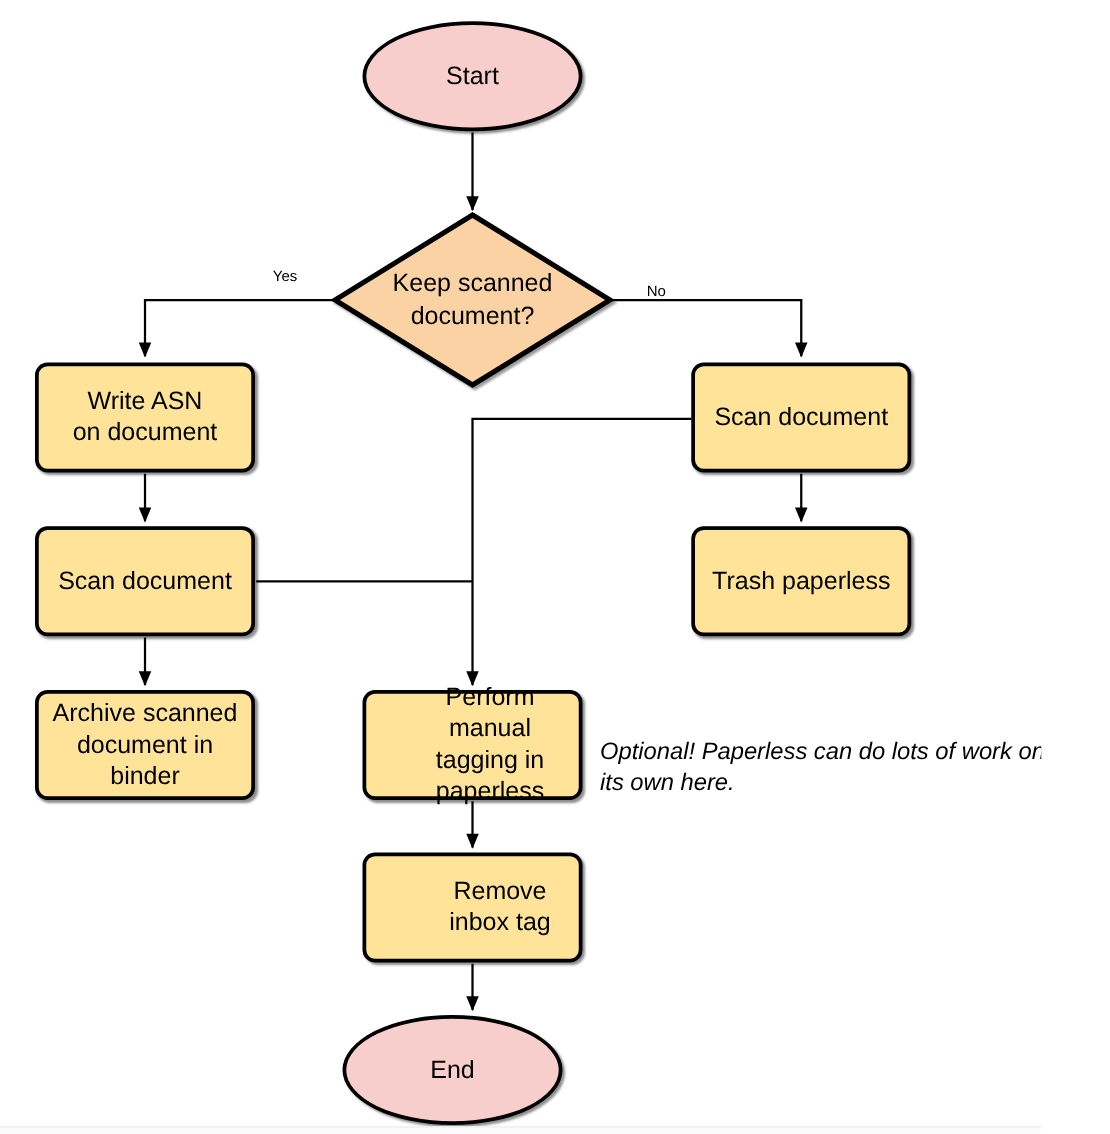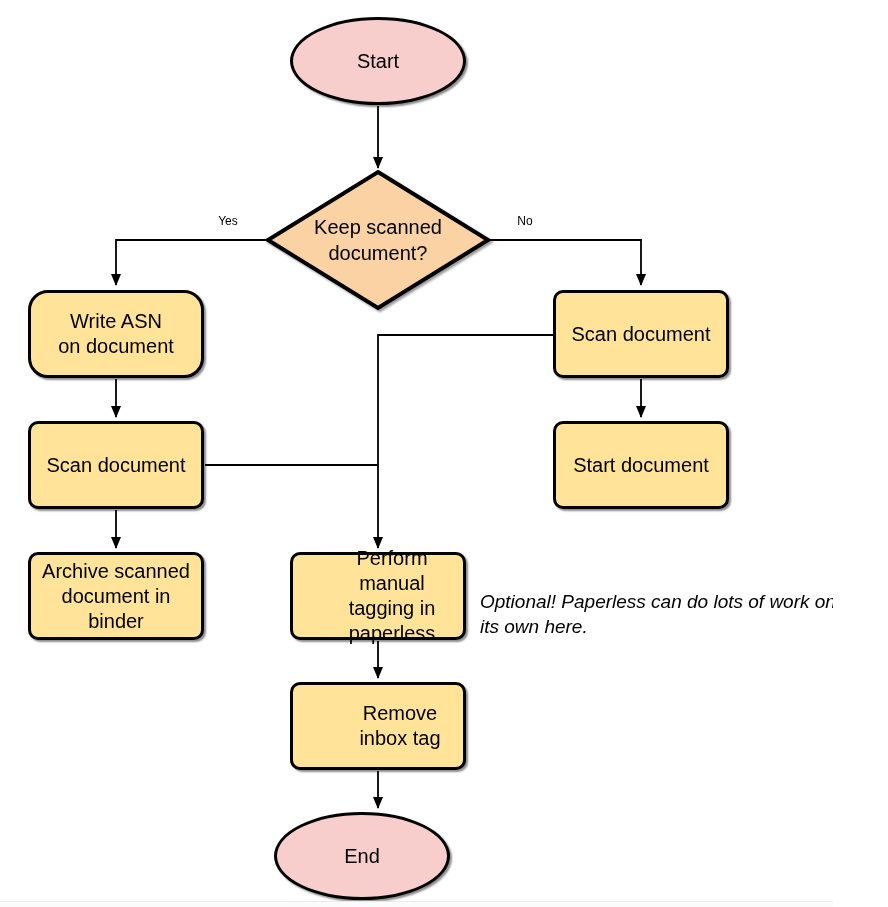--- a/index.html
+++ b/index.html
@@ -121,59 +121,59 @@
 
   <div class="node terminal" style="left:290px; top:17px;">
     <span>Start</span>
   </div>
 
   <div class="node decision-label" style="left:268px; top:172px;">
     <span>Keep scanned
 document?</span>
   </div>
 
-  <div class="node process" style="left:28px; top:290px;border-radius:20px;">
+  <div class="node process" style="left:28px; top:290px;">
     <span>Write ASN
 on document</span>
   </div>
 
   <div class="node process" style="left:28px; top:421px;">
     <span>Scan document</span>
   </div>
 
   <div class="node process" style="left:28px; top:552px;">
     <span>Archive scanned
 document in
 binder</span>
   </div>
 
   <div class="node process" style="left:553px; top:290px;">
     <span>Scan document</span>
   </div>
 
   <div class="node process" style="left:553px; top:421px;">
-    <span>Start document</span>
+    <span>Trash paperless</span>
   </div>
 
   <div class="node process" style="left:290px; top:552px;padding-left:28px;">
     <span>Perform manual
 tagging in
 paperless</span>
   </div>
 
   <div class="node process" style="left:290px; top:682px;padding-left:44px;">
     <span>Remove
 inbox tag</span>
   </div>
 
   <div class="node terminal" style="left:274px; top:812px;">
     <span>End</span>
   </div>
 
   <div class="edge-label" style="left:228px; top:221px;">Yes</div>
-  <div class="edge-label" style="left:525px; top:221px;">No</div>
+  <div class="edge-label" style="left:525px; top:233px;">No</div>
 
   <div class="annotation">Optional! Paperless can do lots of work on
 its own here.</div>
 
   <div class="bottom-strip"></div>
 
 </div>
 
 </body></html>

